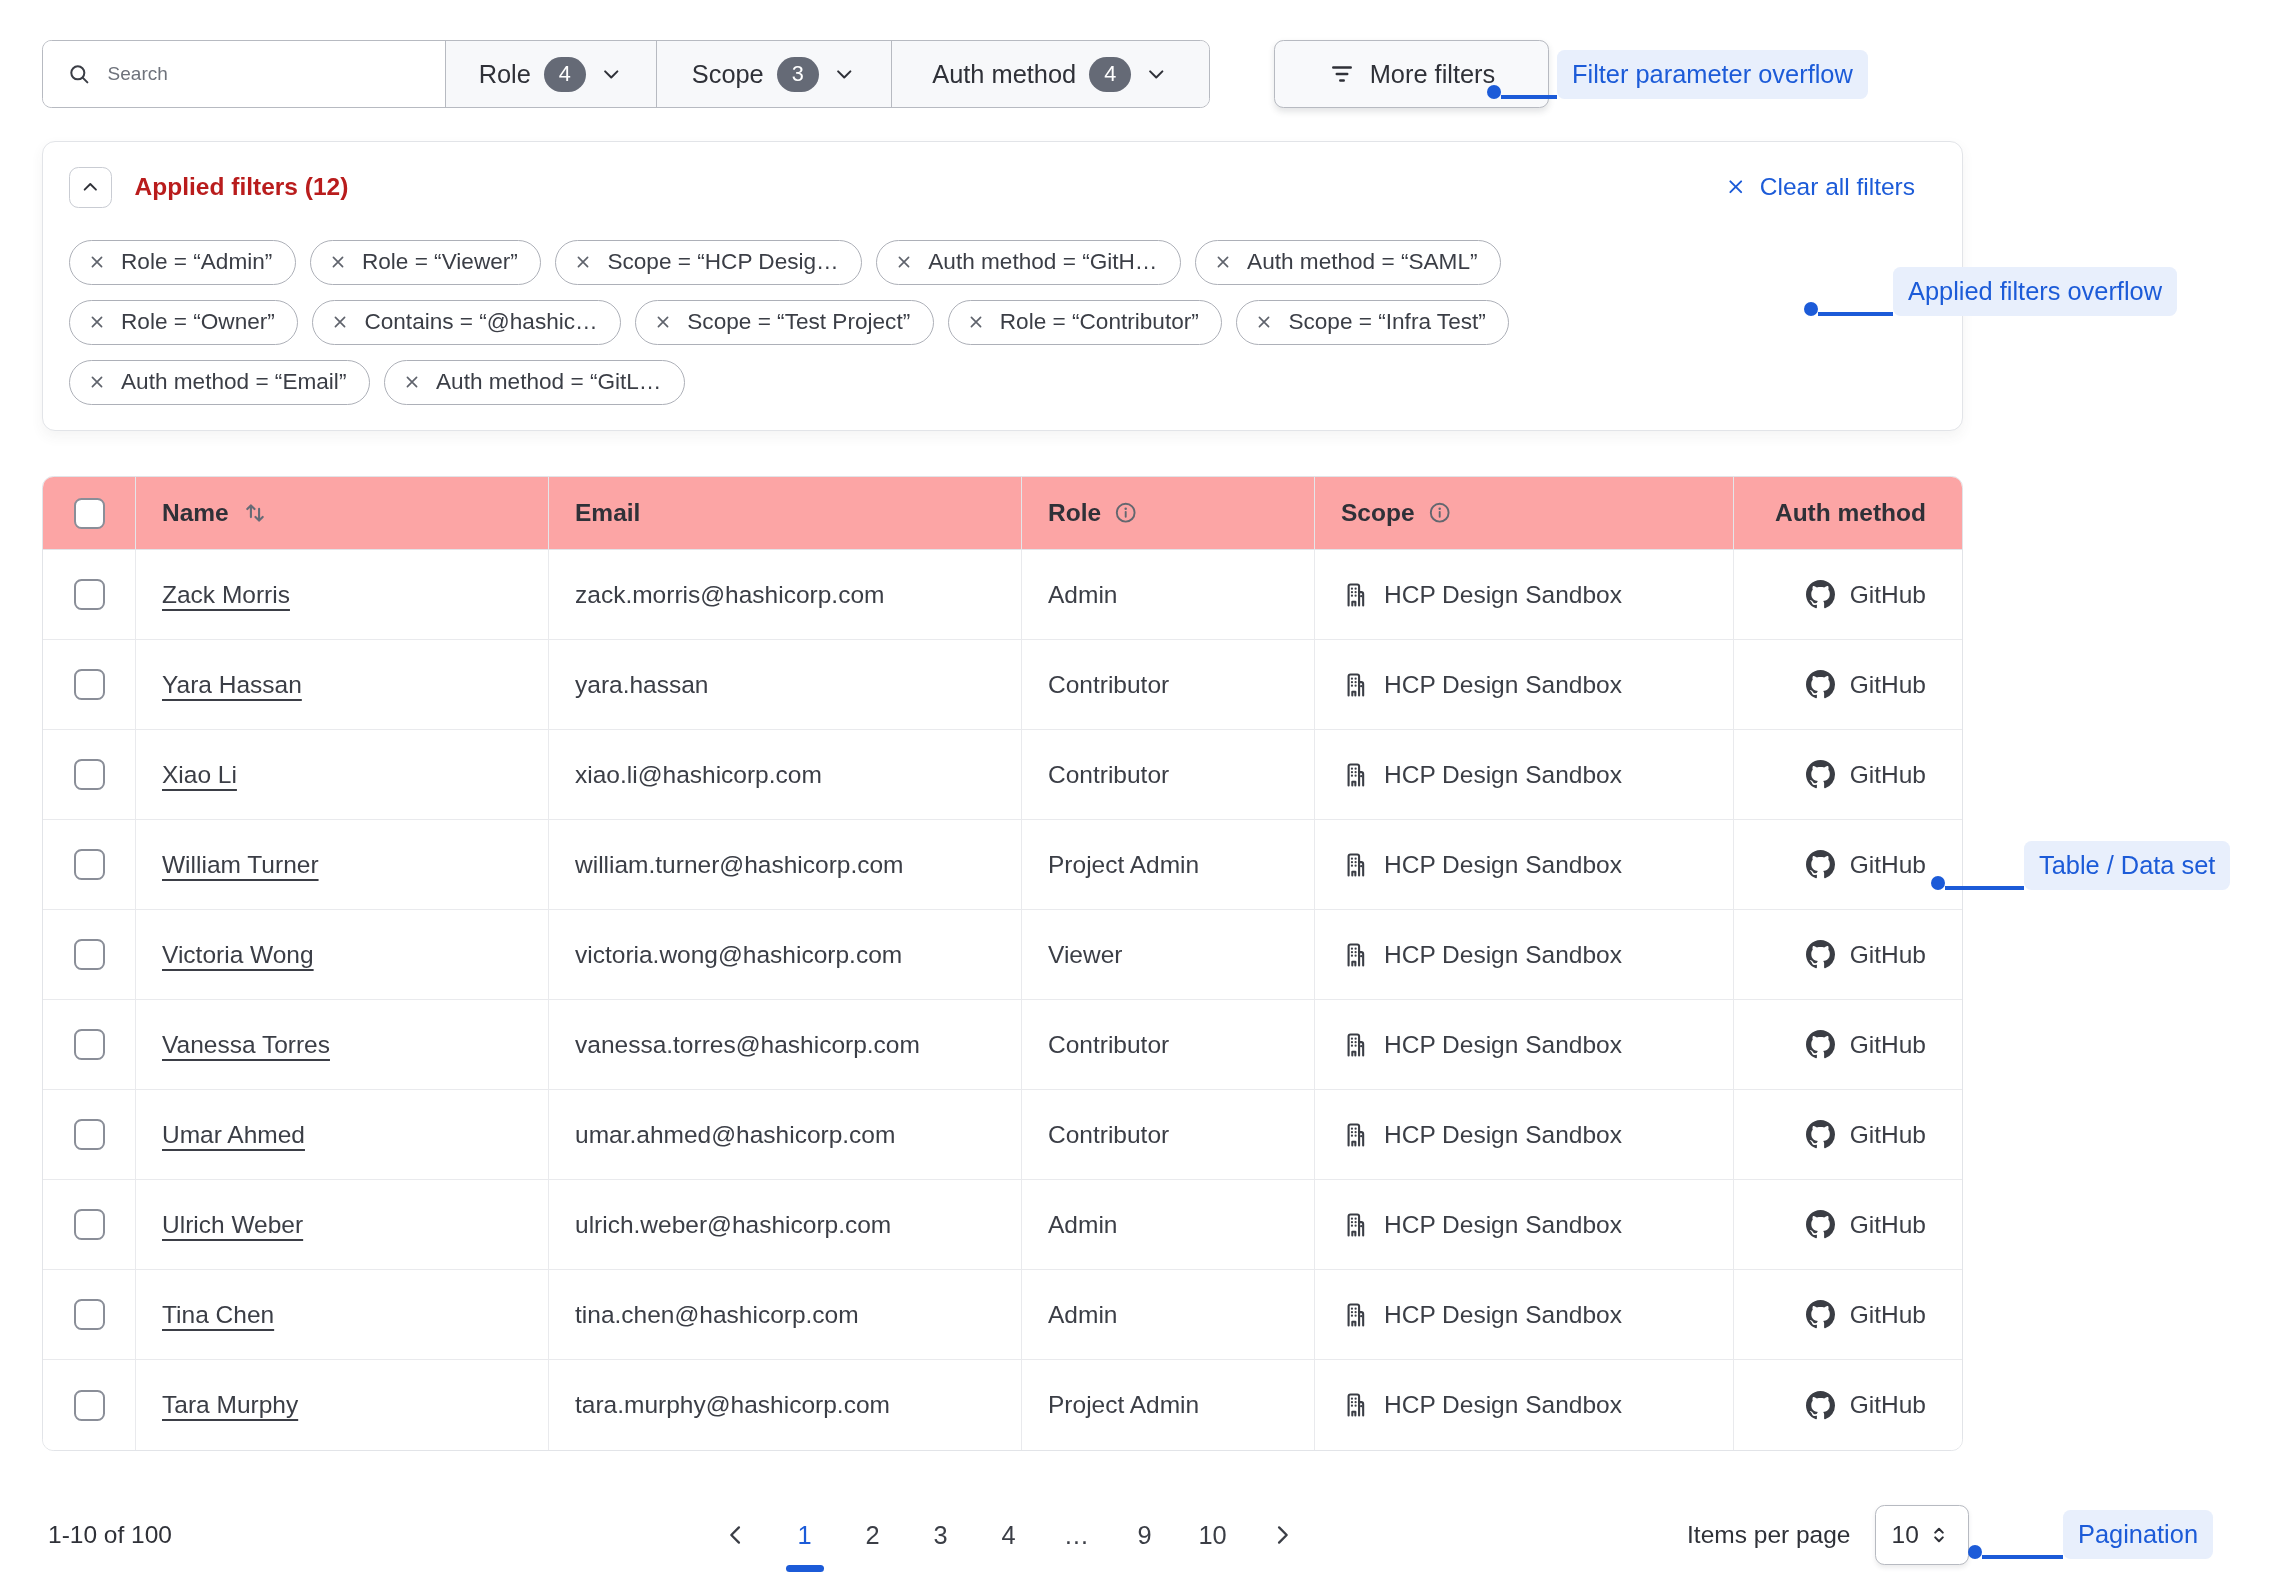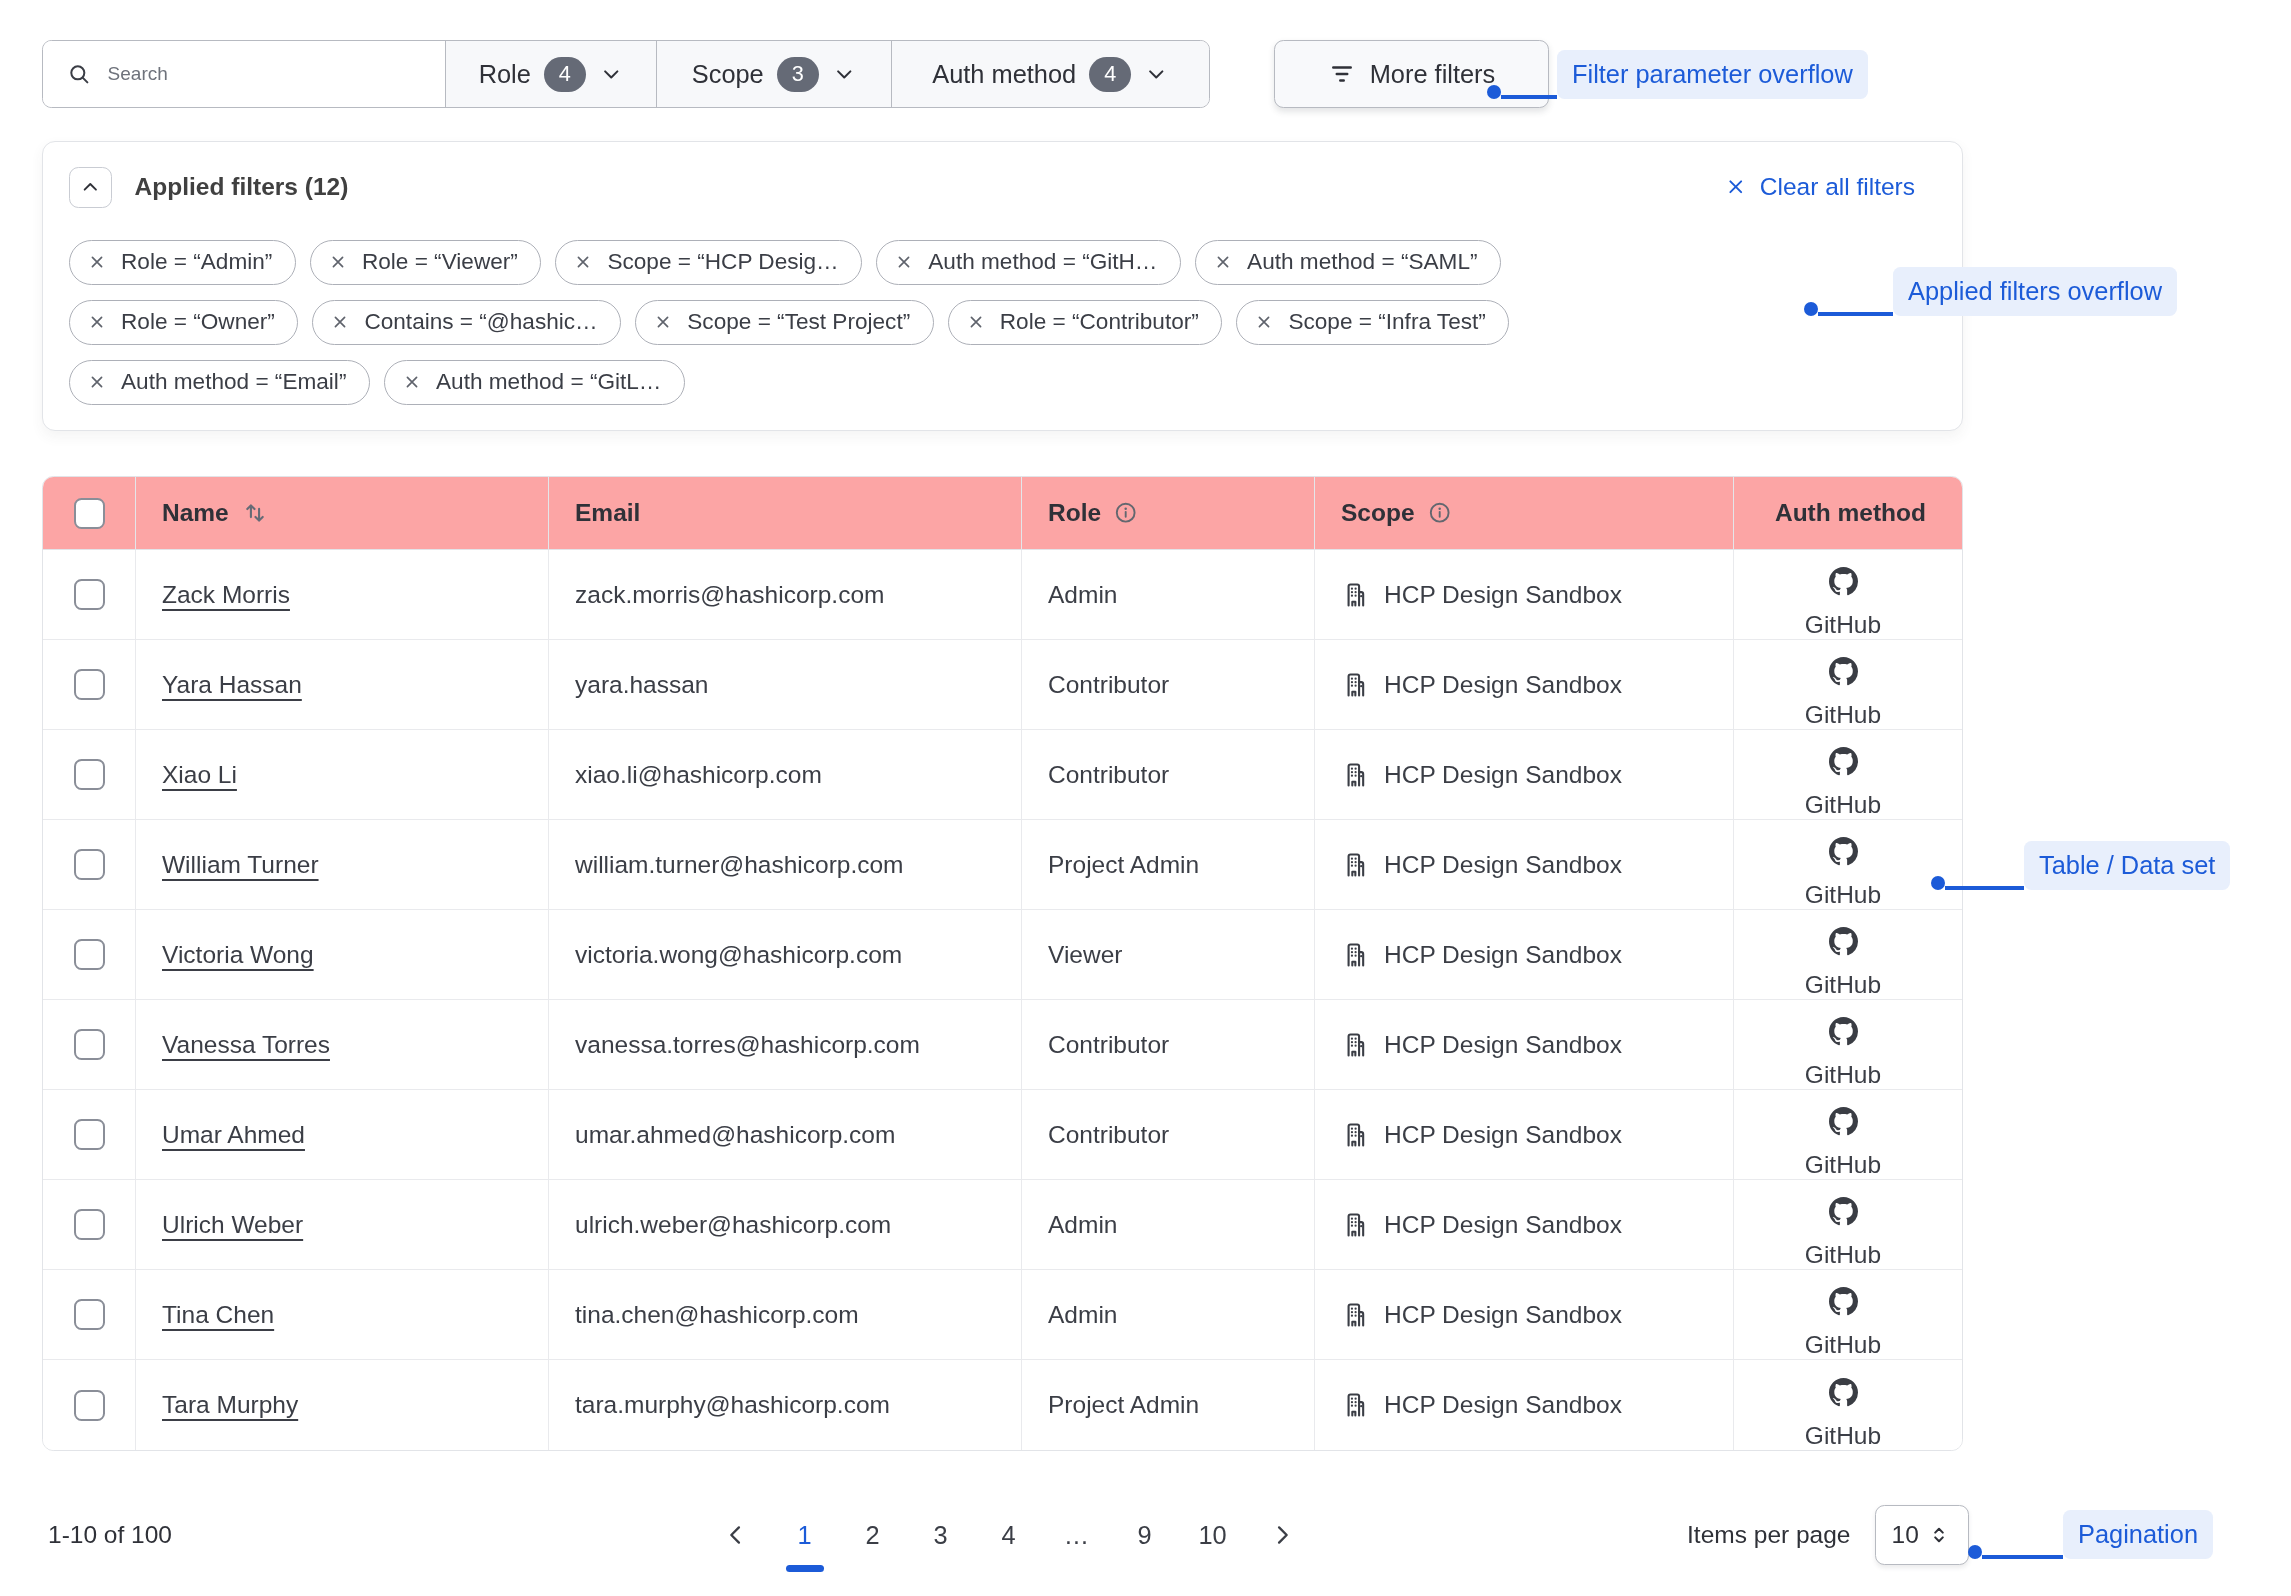--- a/index.html
+++ b/index.html
@@ -44,21 +44,21 @@
   .card {
     position:absolute; left:42px; top:141px; width:1921px; height:290px;
     border:1.9px solid #E2E4E8; border-radius:13px; background:#fff;
     box-shadow:0 5.6px 13px rgba(64,68,76,0.06); padding:24.5px 26px;
   }
   .card-head { display:flex; align-items:center; gap:22.6px; height:41px; }
   .collapse-btn {
     width:43px; height:41px; border:1.9px solid #C9CCD3; border-radius:9.4px;
     display:flex; align-items:center; justify-content:center; background:#fff;
   }
-  .card-title { font-size:24.5px; font-weight:bold; color:#404040; }
+  .card-title { font-size:24.5px; font-weight:bold; color:#b91c1c; }
   .clear-all {
     margin-left:auto; margin-right:21px; display:flex; align-items:center; gap:12.2px;
     font-size:24.5px; color:var(--blue);
   }
   #pill-rows { margin-top:32px; display:flex; flex-direction:column; gap:15px; }
   .pill-row { display:flex; gap:14px; }
   .pill {
     display:flex; align-items:center; gap:14px; height:45px;
     padding:0 22.6px 0 17px; border:1.9px solid #ADB0B8; border-radius:23.5px;
     background:#fff; font-size:22.6px; color:#3B3E46; white-space:nowrap;
@@ -82,21 +82,21 @@
   .thead .th + .th { border-left:1.9px solid #E4E6EA; }
   .cell-check { justify-content:center; padding:0; }
   .checkbox {
     width:31px; height:31px; border:2.4px solid #8A8E98; border-radius:7.5px; background:#fff;
   }
   .name-link {
     color:#3B3E46; text-decoration:underline; text-underline-offset:5.6px;
     text-decoration-thickness:1.9px;
   }
   .cell-scope { gap:15px; }
-  .cell-auth { justify-content:flex-end; gap:15px; padding-right:34px;flex-direction:column; }
+  .cell-auth { justify-content:flex-end; gap:15px; padding-right:34px; }
   .th-auth { justify-content:flex-end; padding-right:34px; }
 
   
   .pager {
     position:absolute; left:48px; top:1501px; width:1921px; height:68px;
     display:flex; align-items:center;
   }
   .range { font-size:24.5px; color:#2F3138; }
   .pages {
     position:absolute; left:50%; transform:translateX(-50%);

